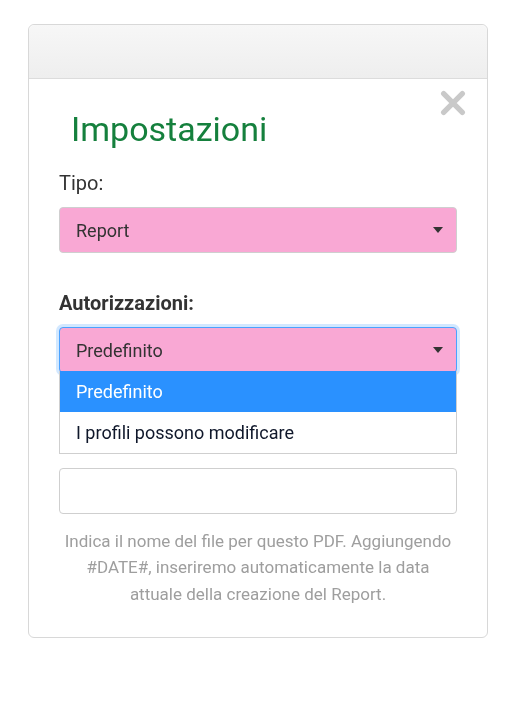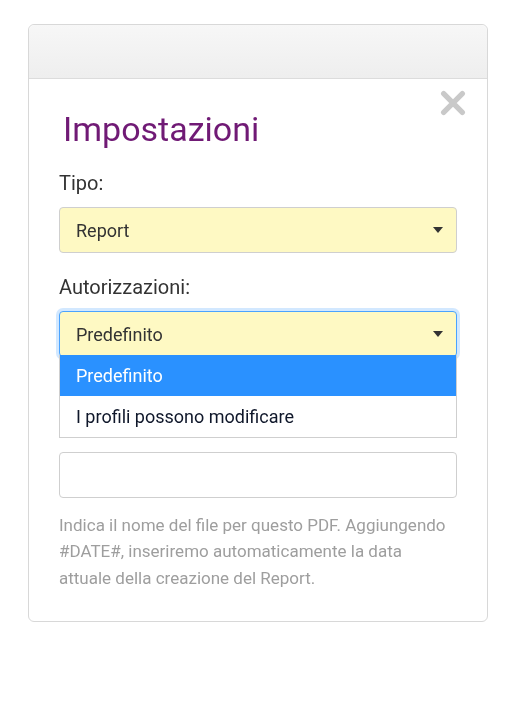--- a/index.html
+++ b/index.html
@@ -31,40 +31,40 @@
   }
   .close-btn {
     position: absolute;
     right: 18px; top: 8px;
     width: 32px; height: 32px;
     cursor: pointer;
     color: #c9c9c9;
   }
   .close-btn svg { width: 100%; height: 100%; }
   h1.title {
-    margin: 4px 0 22px 4px;
+    margin: 4px 0 22px 12px;
     font-size: 34px;
     font-weight: 400;
-    color: #701a75;
+    color: #15803d;
   }
   .field-label {
     font-size: 20px;
     color: #333;
     margin: 18px 0 12px 0;
   }
   .select-wrap {
     position: relative;
     width: 100%;
   }
   .select-input {
     width: 100%;
     height: 46px;
     border: 1px solid #cfcfcf;
     border-radius: 4px;
-    background: #fef9c3;
+    background: #f9a8d4;
     padding: 0 20px 0 16px;
     font-size: 18px;
     color: #333;
     text-align: left;
     cursor: pointer;
     display: flex;
     align-items: center;
   }
   .select-input.focused {
     border-color: #4aa3ff;
@@ -108,22 +108,23 @@
     background: #fff;
     padding: 0 16px;
     font-size: 18px;
     margin-top: 12px;
   }
   .helper-text {
     font-size: 17px;
     color: #9e9e9e;
     line-height: 1.55;
     margin-top: 14px;
+    text-align: center;
   }
-  .gap-l { margin-top: 22px; }
+  .gap-l { margin-top: 38px; font-weight: bold; }
   .gap-m { margin-top: 14px; }
 </style>
 </head>
 <body>
 
 <div class="panel">
   <div class="panel-header"></div>
   <div class="panel-body">
 
     <div class="close-btn">

